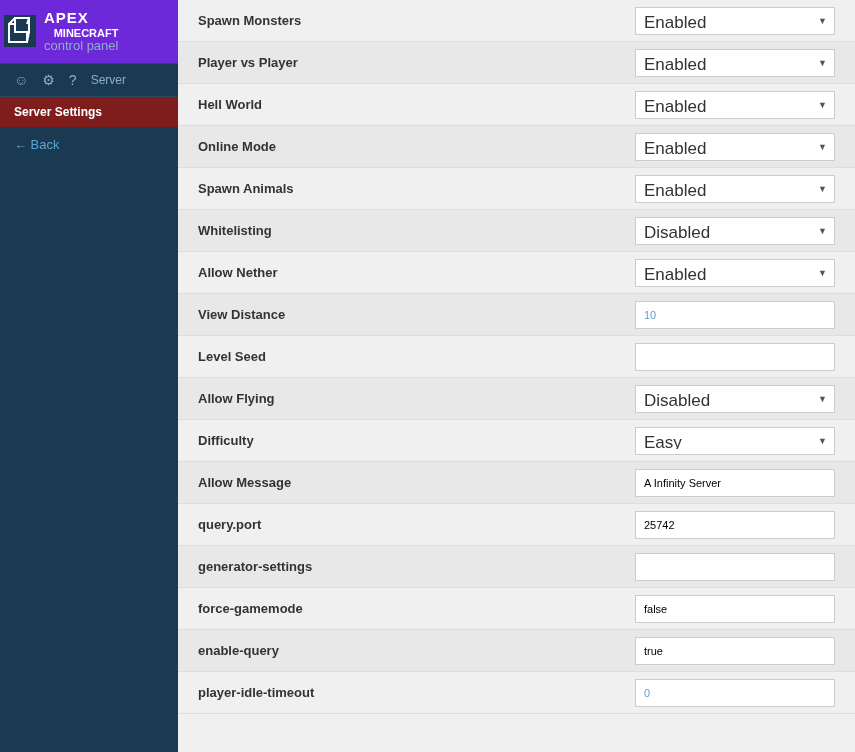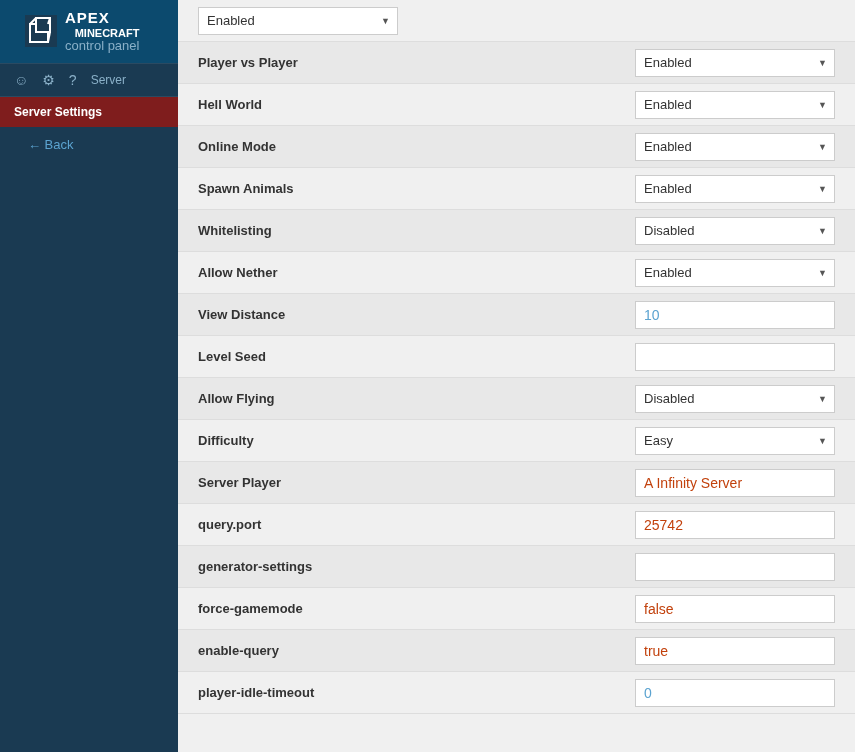--- a/index.html
+++ b/index.html
@@ -8,22 +8,22 @@
     
     .sidebar {
       width: 178px;
       min-width: 178px;
       background: #1a3a52;
       display: flex;
       flex-direction: column;
       height: 100%;
     }
     .sidebar-header {
-      background: #0c4a6e;
-      padding: 10px 25px;
+      background: #6d28d9;
+      padding: 10px 4px;
       display: flex;
       align-items: center;
       gap: 8px;
       border-bottom: 1px solid #2a4a62;
     }
     .logo-icon {
       width: 32px;
       height: 32px;
       background: #1a3a52;
       display: flex;
@@ -77,21 +77,20 @@
       font-weight: bold;
     }
     .back-btn {
       color: #5ba3d0;
       font-size: 13px;
       padding: 10px 14px;
       cursor: pointer;
       display: flex;
       align-items: center;
       gap: 6px;
-      margin-left: 14px;
     }
 
     
     .main-content {
       flex: 1;
       overflow-y: auto;
       background: #f0f0f0;
       padding: 0;
     }
     .settings-table {
@@ -117,34 +116,34 @@
     }
     .settings-control {
       width: 200px;
       min-width: 180px;
     }
     .settings-control select {
       width: 100%;
       padding: 5px 8px;
       border: 1px solid #ccc;
       background: #fff;
-      font-size: 13px;
+      font-size: 17px;
       color: #333;
       appearance: none;
       -webkit-appearance: none;
       cursor: pointer;
       height: 28px;
     }
     .settings-control input[type="text"] {
       width: 100%;
       padding: 5px 8px;
       border: 1px solid #ccc;
       background: #fff;
-      font-size: 14px;
-      color: #c2410c;
+      font-size: 11px;
+      color: #000000;
       height: 28px;
     }
     .settings-control input[type="text"].placeholder-blue::placeholder {
       color: #5ba3d0;
     }
     .select-wrapper {
       position: relative;
       display: inline-block;
       width: 100%;
     }
@@ -188,20 +187,21 @@
     <span class="nav-icon">?</span>
     <a>Server</a>
   </div>
   <div class="sidebar-section-title">Server Settings</div>
   <div class="back-btn">← Back</div>
 </div>
 
 <div class="main-content">
   <div class="settings-table" id="settings-table">
   <div class="settings-row">
+        <div class="settings-label">Spawn Monsters</div>
         <div class="settings-control"><div class="select-wrapper"><select><option value="Enabled">Enabled</option><option value="Disabled">Disabled</option></select></div></div>
       </div>
       <div class="settings-row">
         <div class="settings-label">Player vs Player</div>
         <div class="settings-control"><div class="select-wrapper"><select><option value="Enabled">Enabled</option><option value="Disabled">Disabled</option></select></div></div>
       </div>
       <div class="settings-row">
         <div class="settings-label">Hell World</div>
         <div class="settings-control"><div class="select-wrapper"><select><option value="Enabled">Enabled</option><option value="Disabled">Disabled</option></select></div></div>
       </div>
@@ -231,21 +231,21 @@
       </div>
       <div class="settings-row">
         <div class="settings-label">Allow Flying</div>
         <div class="settings-control"><div class="select-wrapper"><select><option value="Enabled">Enabled</option><option value="Disabled" selected="">Disabled</option></select></div></div>
       </div>
       <div class="settings-row">
         <div class="settings-label">Difficulty</div>
         <div class="settings-control"><div class="select-wrapper"><select><option value="Peaceful">Peaceful</option><option value="Easy" selected="">Easy</option><option value="Normal">Normal</option><option value="Hard">Hard</option></select></div></div>
       </div>
       <div class="settings-row">
-        <div class="settings-label">Server Player</div>
+        <div class="settings-label">Allow Message</div>
         <div class="settings-control"><input type="text" placeholder="" value="A Infinity Server" style=""></div>
       </div>
       <div class="settings-row">
         <div class="settings-label">query.port</div>
         <div class="settings-control"><input type="text" placeholder="" value="25742" style=""></div>
       </div>
       <div class="settings-row">
         <div class="settings-label">generator-settings</div>
         <div class="settings-control"><input type="text" placeholder="" style=""></div>
       </div>

